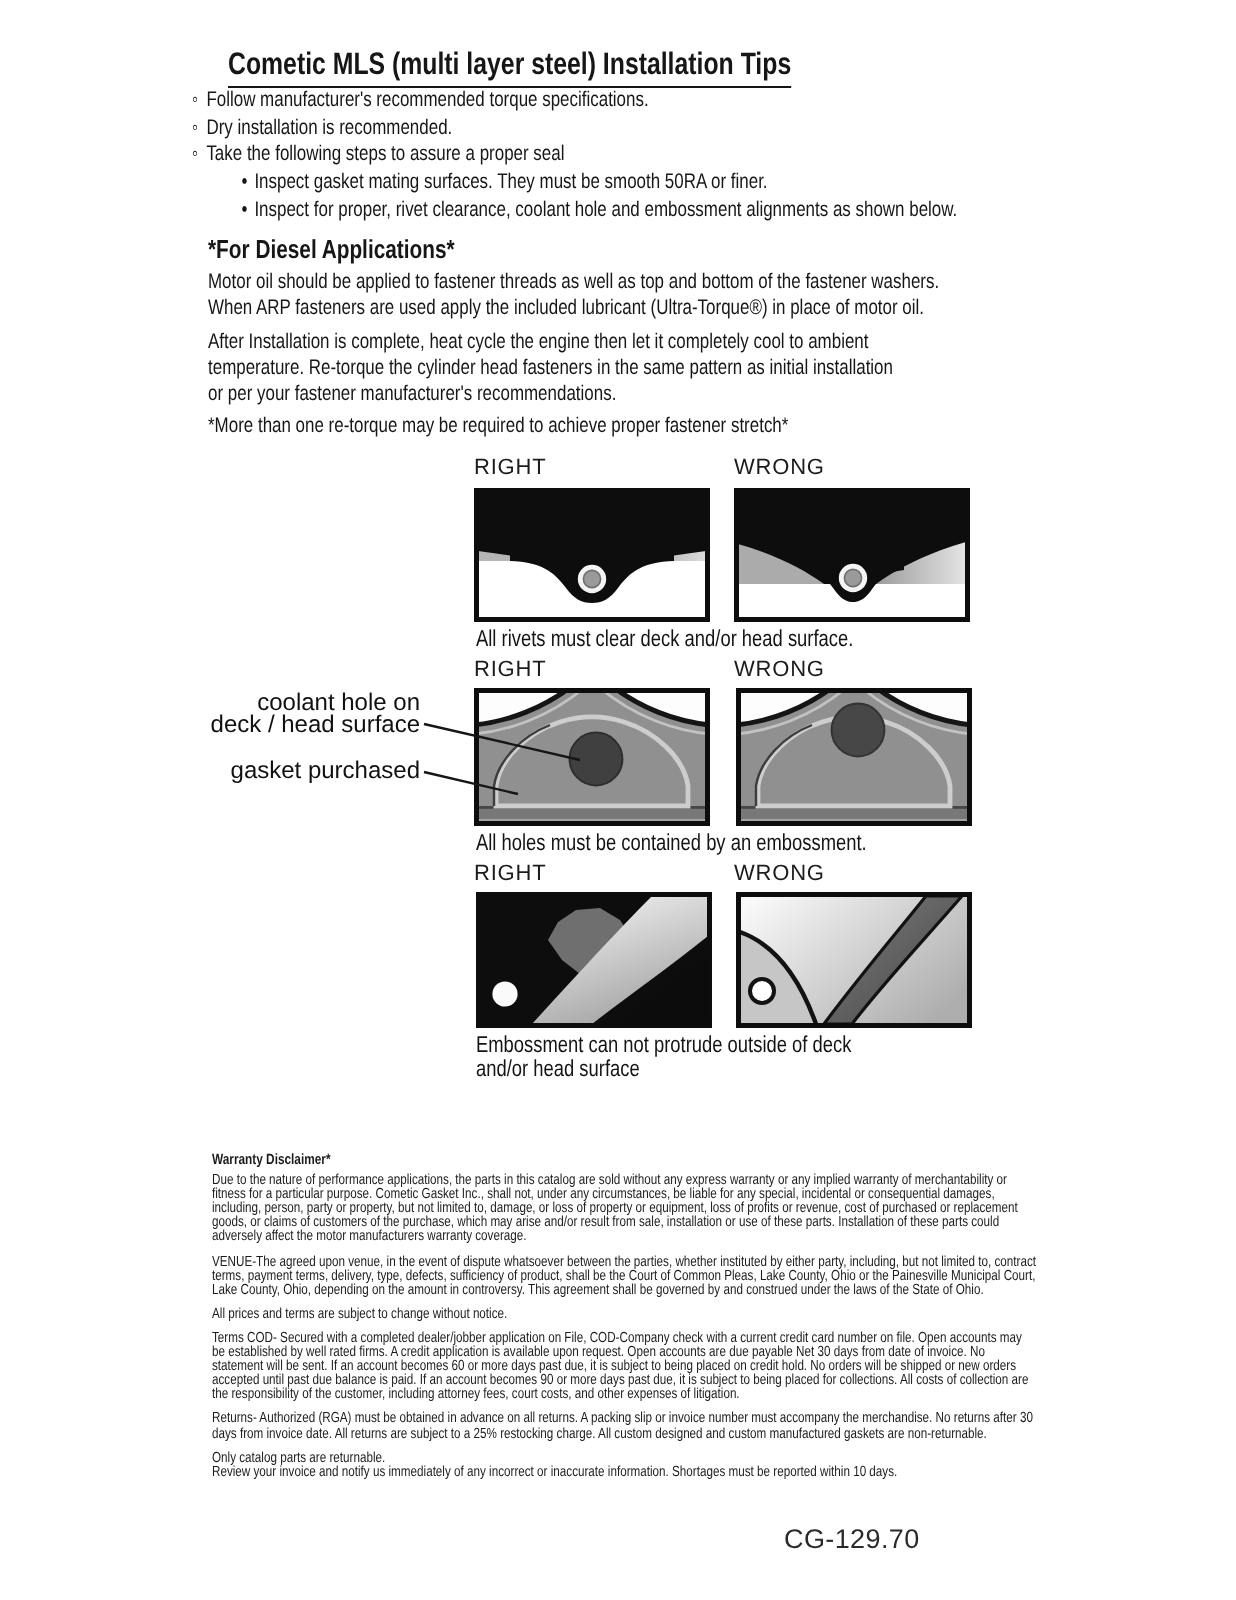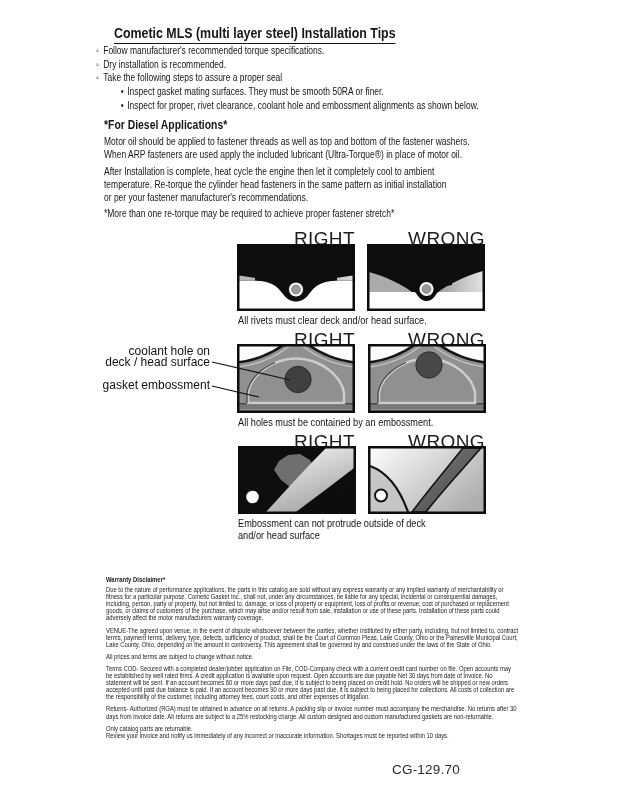--- a/index.html
+++ b/index.html
@@ -14,21 +14,21 @@
   .tips{left:96px;top:44px;width:640px;font-size:10.6px;line-height:13.7px;}
   .trow{display:flex;}
   .mk{width:9px;flex:none;}
   .trow.sub{padding-left:31px;}
   .trow.sub .mk{width:8px;}
 
   .dheading{left:104px;top:117px;font-size:13px;font-weight:bold;white-space:nowrap;}
   .dpara{left:104px;width:560px;font-size:10.6px;line-height:13.2px;white-space:pre-line;}
   .dp1{top:135px;} .dp2{top:165px;} .dnote{top:207px;}
 
-  .hdr{position:absolute;width:118px;text-align:right;font-size:19px;letter-spacing:.4px;color:#1c1c1c;}
+  .hdr{position:absolute;width:118px;text-align:left;font-size:11px;letter-spacing:.4px;color:#1c1c1c;}
   .panel{position:absolute;width:118px;height:70px;line-height:0;}
   .cap{position:absolute;font-size:11.5px;color:#141414;white-space:nowrap;}
   .cap3{white-space:pre-line;line-height:12.2px;}
 
   .lbl{position:absolute;width:170px;text-align:right;font-size:12px;line-height:11px;
        color:#111;white-space:pre-line;}
   .leader{position:absolute;left:110px;top:340px;z-index:3;}
 
   .warr{left:106px;top:576px;width:515px;font-size:7.3px;line-height:7.1px;color:#1c1c1c;}
   .warr h4{margin:0 0 3px 0;font-size:7.4px;}
@@ -120,21 +120,21 @@
     </svg>
   </div>
 
   <div class="cap cond" style="left:238px;top:314px;">All rivets must clear deck and/or head surface.</div>
 
   <div class="hdr" style="left:237px;top:329px;">RIGHT</div>
   <div class="hdr" style="left:367px;top:329px;">WRONG</div>
 
   <div class="lbl" style="left:40px;top:346px;">coolant hole on
 deck / head surface</div>
-  <div class="lbl" style="left:40px;top:380px;">gasket embossment</div>
+  <div class="lbl" style="left:40px;top:380px;">gasket purchased</div>
 
   <div class="panel" style="left:237px;top:344px;">
     <svg width="118" height="69" viewBox="0 0 118 69">
       <rect x="0" y="0" width="118" height="69" fill="#909090"></rect>
       <circle cx="-10" cy="-78" r="97" fill="#fdfdfd" stroke="#151515" stroke-width="2.5"></circle>
       <circle cx="128" cy="-78" r="97" fill="#fdfdfd" stroke="#151515" stroke-width="2.5"></circle>
       <circle cx="-10" cy="-78" r="101.5" fill="none" stroke="#c2c2c2" stroke-width="1.4"></circle>
       <circle cx="128" cy="-78" r="101.5" fill="none" stroke="#c2c2c2" stroke-width="1.4"></circle>
       <rect x="0" y="59" width="118" height="10" fill="#787878"></rect>
       <rect x="0" y="59" width="118" height="1.4" fill="#474747"></rect>

